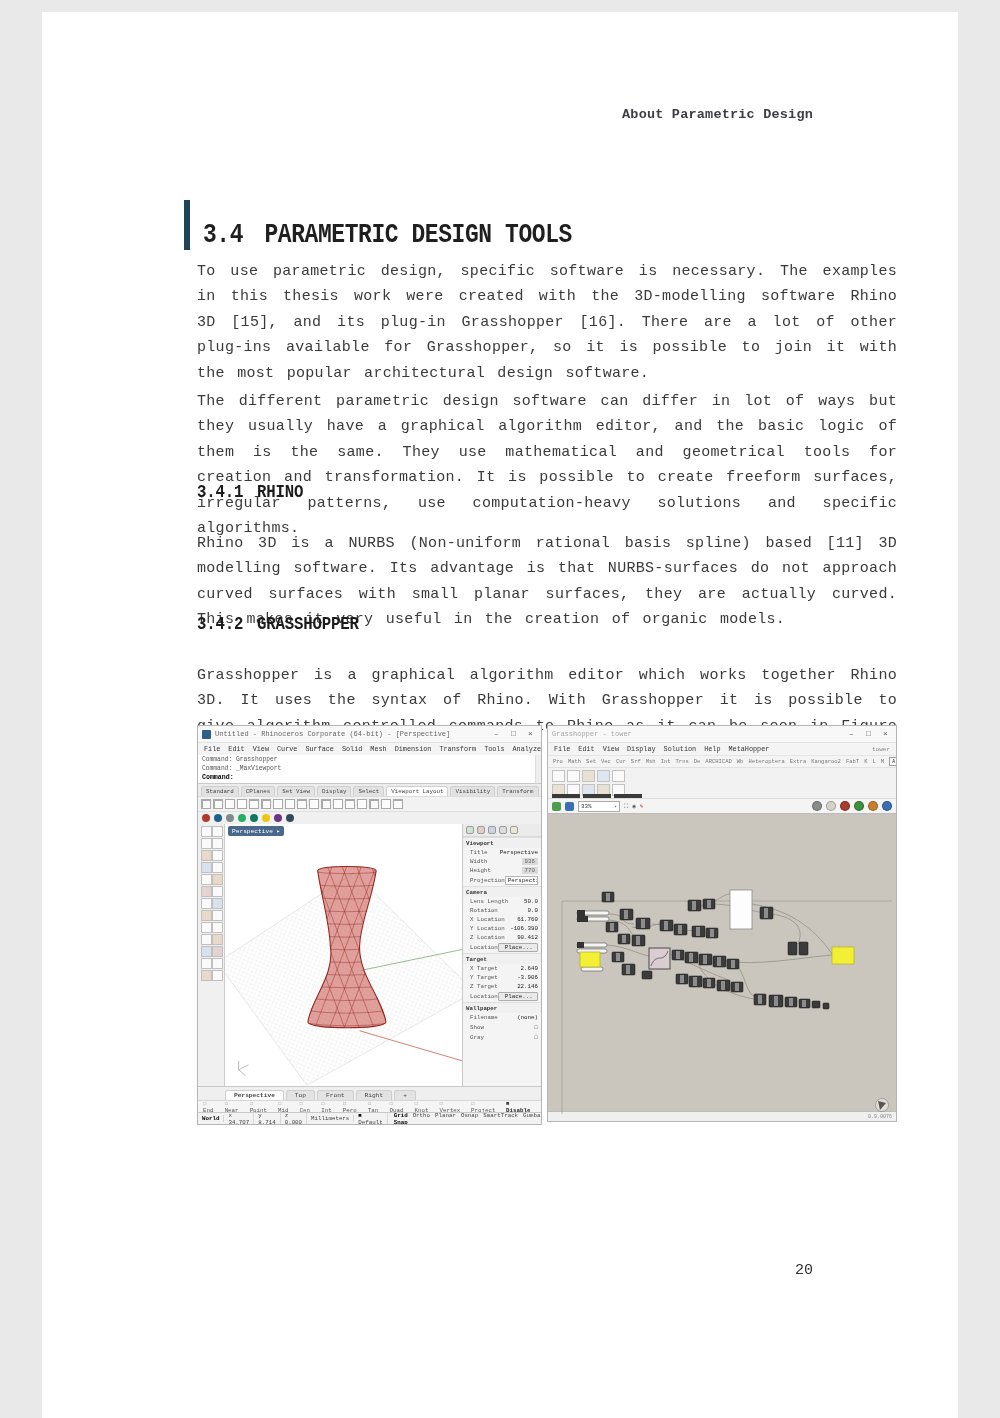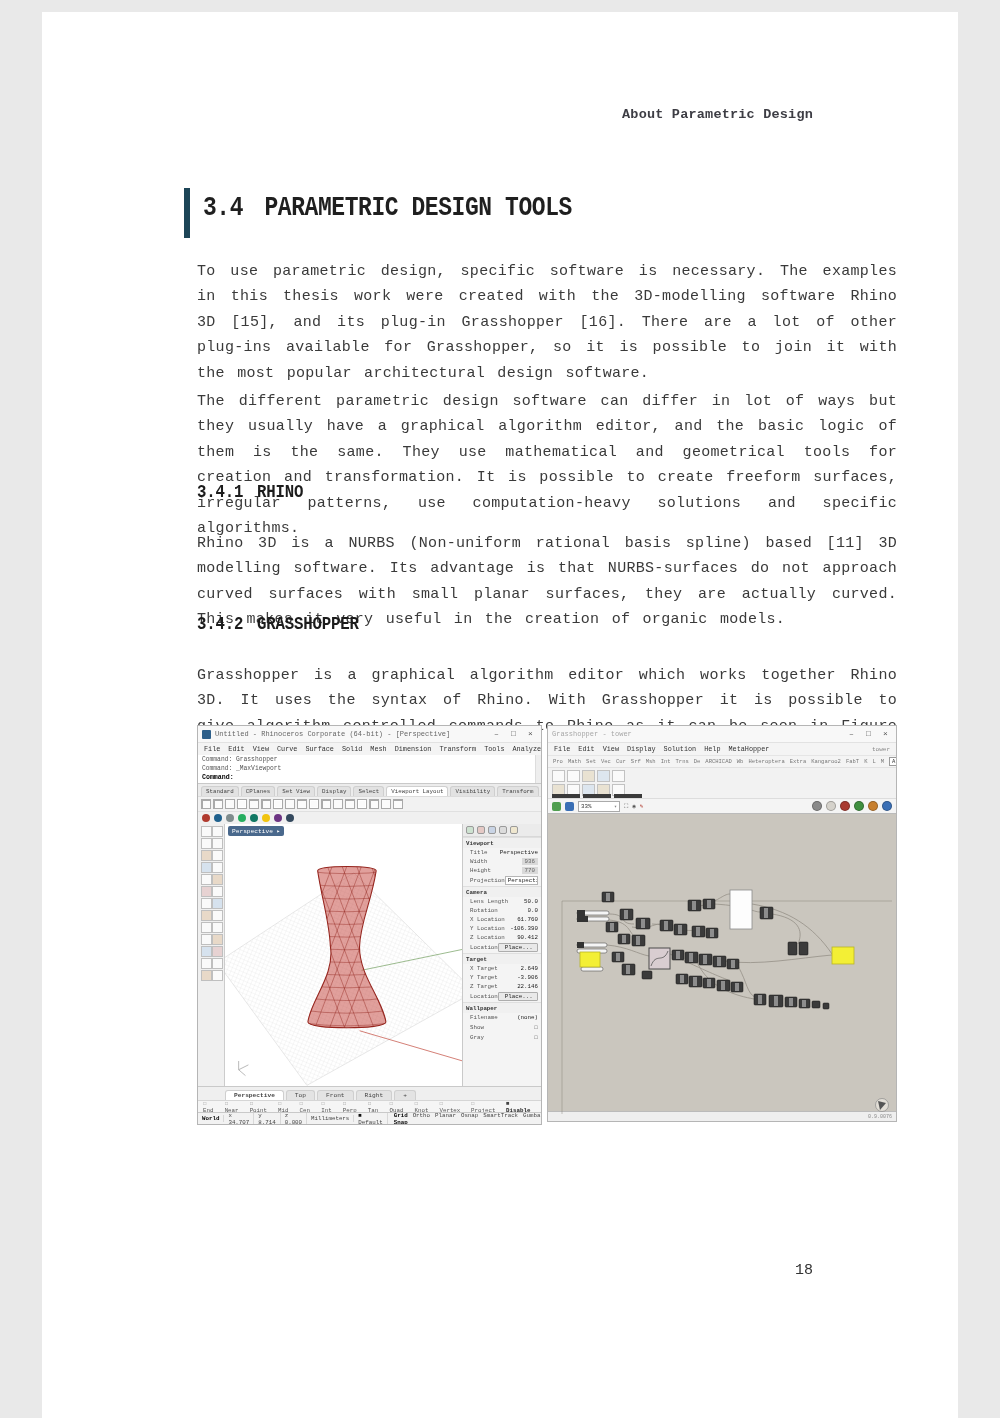--- a/index.html
+++ b/index.html
@@ -2,21 +2,21 @@
 <html><head>
 <meta charset="utf-8">
 <style>
   html,body{margin:0;padding:0;background:#e9e9e9;}
   .page{position:relative;width:916px;height:1418px;background:#ffffff;margin:12px auto;
         font-family:Liberation Mono, monospace;color:#3a3a3a;overflow:hidden;}
 
   
   .hdr{position:absolute;top:95px;left:0;right:145px;text-align:right;
        font-size:13.5px;font-weight:700;color:#3d3d44;letter-spacing:.2px;}
-  .sec-head{position:absolute;left:142px;top:176px;display:flex;align-items:flex-start;}
+  .sec-head{position:absolute;left:142px;top:188px;display:flex;align-items:flex-end;}
   .sec-bar{width:6px;height:50px;background:#1d4557;margin-right:13px;}
   .sec-title{font-size:28px;font-weight:700;color:#1f1f1f;transform:scaleX(.82);transform-origin:left top;
              white-space:nowrap;letter-spacing:-.5px;padding-top:4px;}
   .sec-title .num{margin-right:26px;}
   .para{position:absolute;left:155px;width:700px;text-align:justify;font-size:15px;
         line-height:25.4px;color:#3a3a3a;letter-spacing:.3px;word-spacing:3px;}
   .p1{top:232px;} .p2{top:362px;} .p3{top:504px;} .p4{top:636px;}
   .sub-head{position:absolute;left:155px;white-space:nowrap;font-size:18.5px;font-weight:700;color:#1c1c1c;
             transform:scaleX(.85);transform-origin:left top;letter-spacing:-.2px;}
   .sh1{top:470px;} .sh2{top:602px;}
@@ -647,14 +647,14 @@
           </g>
         </svg>
       </div>
       <div class="ghfoot">
         <span>0.9.0076</span>
       </div>
     </div>
   </div>
 
 
-  <div class="pageno">18</div>
+  <div class="pageno">20</div>
 </div>
 
 </body></html>

